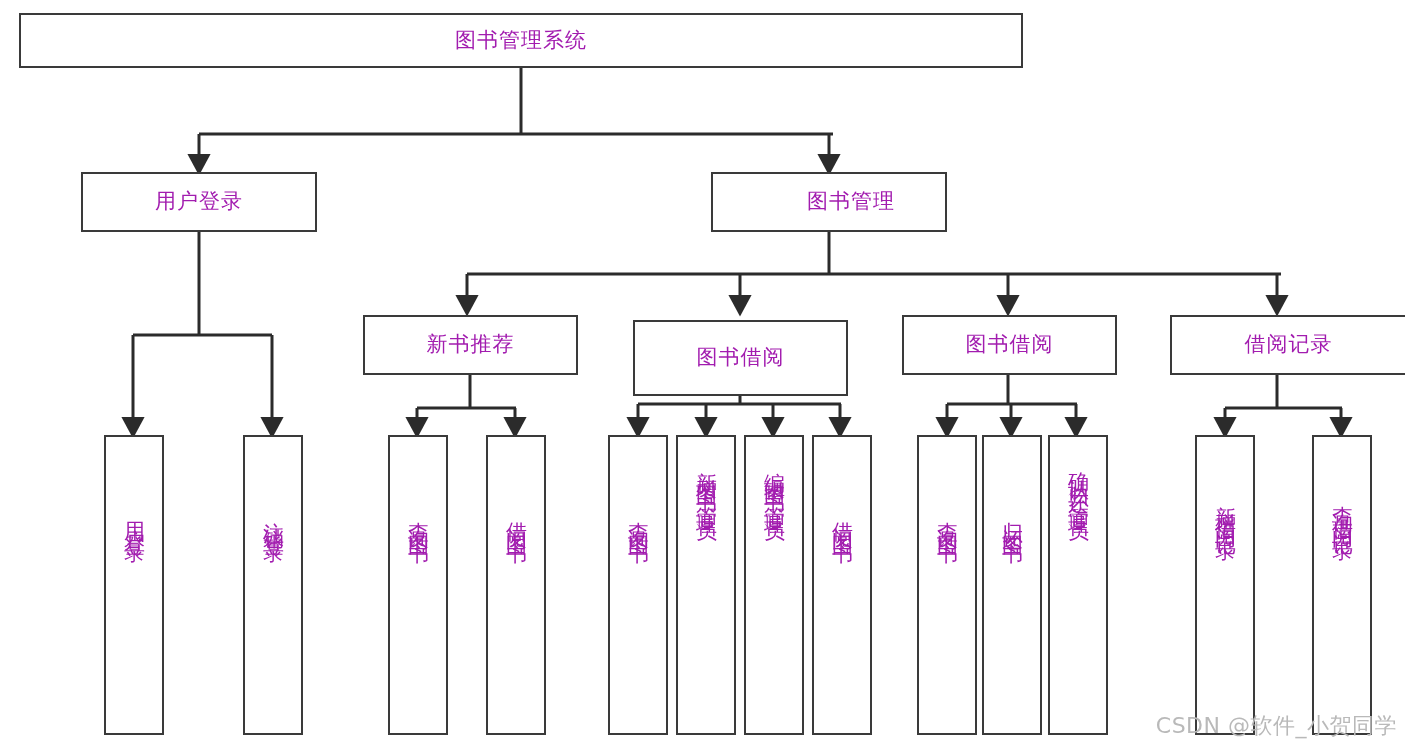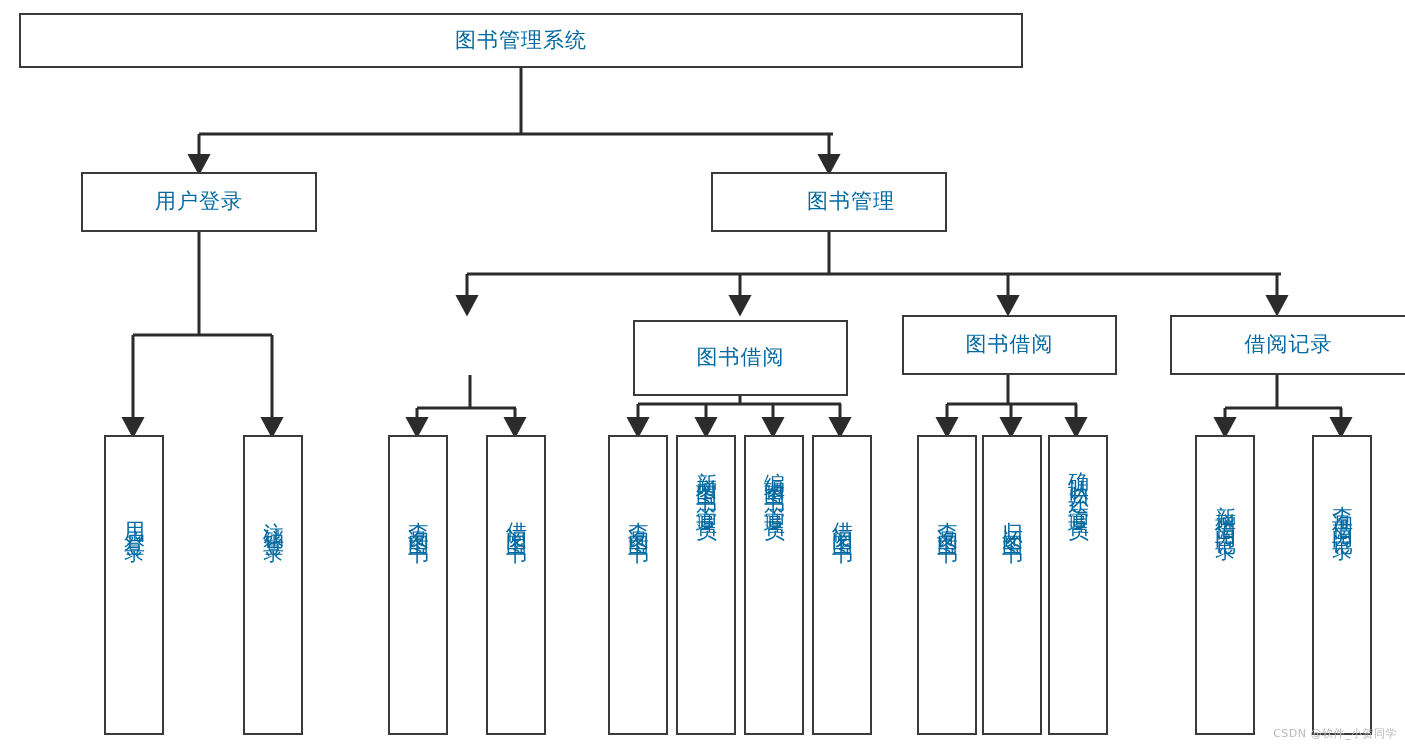--- a/index.html
+++ b/index.html
@@ -26,21 +26,21 @@
     pointer-events: none;
   }
   .node {
     position: absolute;
     box-sizing: border-box;
     background: #ffffff;
     border: 2.5px solid #3a3a3a;
     display: flex;
     align-items: center;
     justify-content: center;
-    color: #0369a1;
+    color: #a21caf;
   }
   .node-h .label {
     font-size: 21px;
     letter-spacing: 1px;
     line-height: 1.2;
     white-space: nowrap;
   }
   .node-v {
     align-items: flex-start;
     justify-content: center;
@@ -60,21 +60,21 @@
   .node-v.pad-top-sm .label {
     margin-top: 46px;
   }
   .node-v.pad-top-xs .label {
     margin-top: 12px;
   }
   .watermark {
     position: absolute;
     right: 8px;
     bottom: 6px;
-    font-size: 11px;
+    font-size: 22px;
     color: #b9b9b9;
     letter-spacing: 0.5px;
     white-space: nowrap;
   }
 </style>
 </head>
 <body>
 
 <div id="diagram-root">
 
@@ -136,20 +136,23 @@
   </div>
 
   <div class="node node-h" style="left:81px; top:172px; width:236px; height:60px;">
     <span class="label">用户登录</span>
   </div>
 
   <div class="node node-h" style="left:711px; top:172px; width:236px; height:60px;padding-left:44px;">
     <span class="label">图书管理</span>
   </div>
 
+  <div class="node node-h" style="left:363px; top:315px; width:215px; height:60px;">
+    <span class="label">新书推荐</span>
+  </div>
 
   <div class="node node-h" style="left:633px; top:320px; width:215px; height:76px;">
     <span class="label">图书借阅</span>
   </div>
 
   <div class="node node-h" style="left:902px; top:315px; width:215px; height:60px;">
     <span class="label">图书借阅</span>
   </div>
 
   <div class="node node-h" style="left:1170px; top:315px; width:237px; height:60px;">

